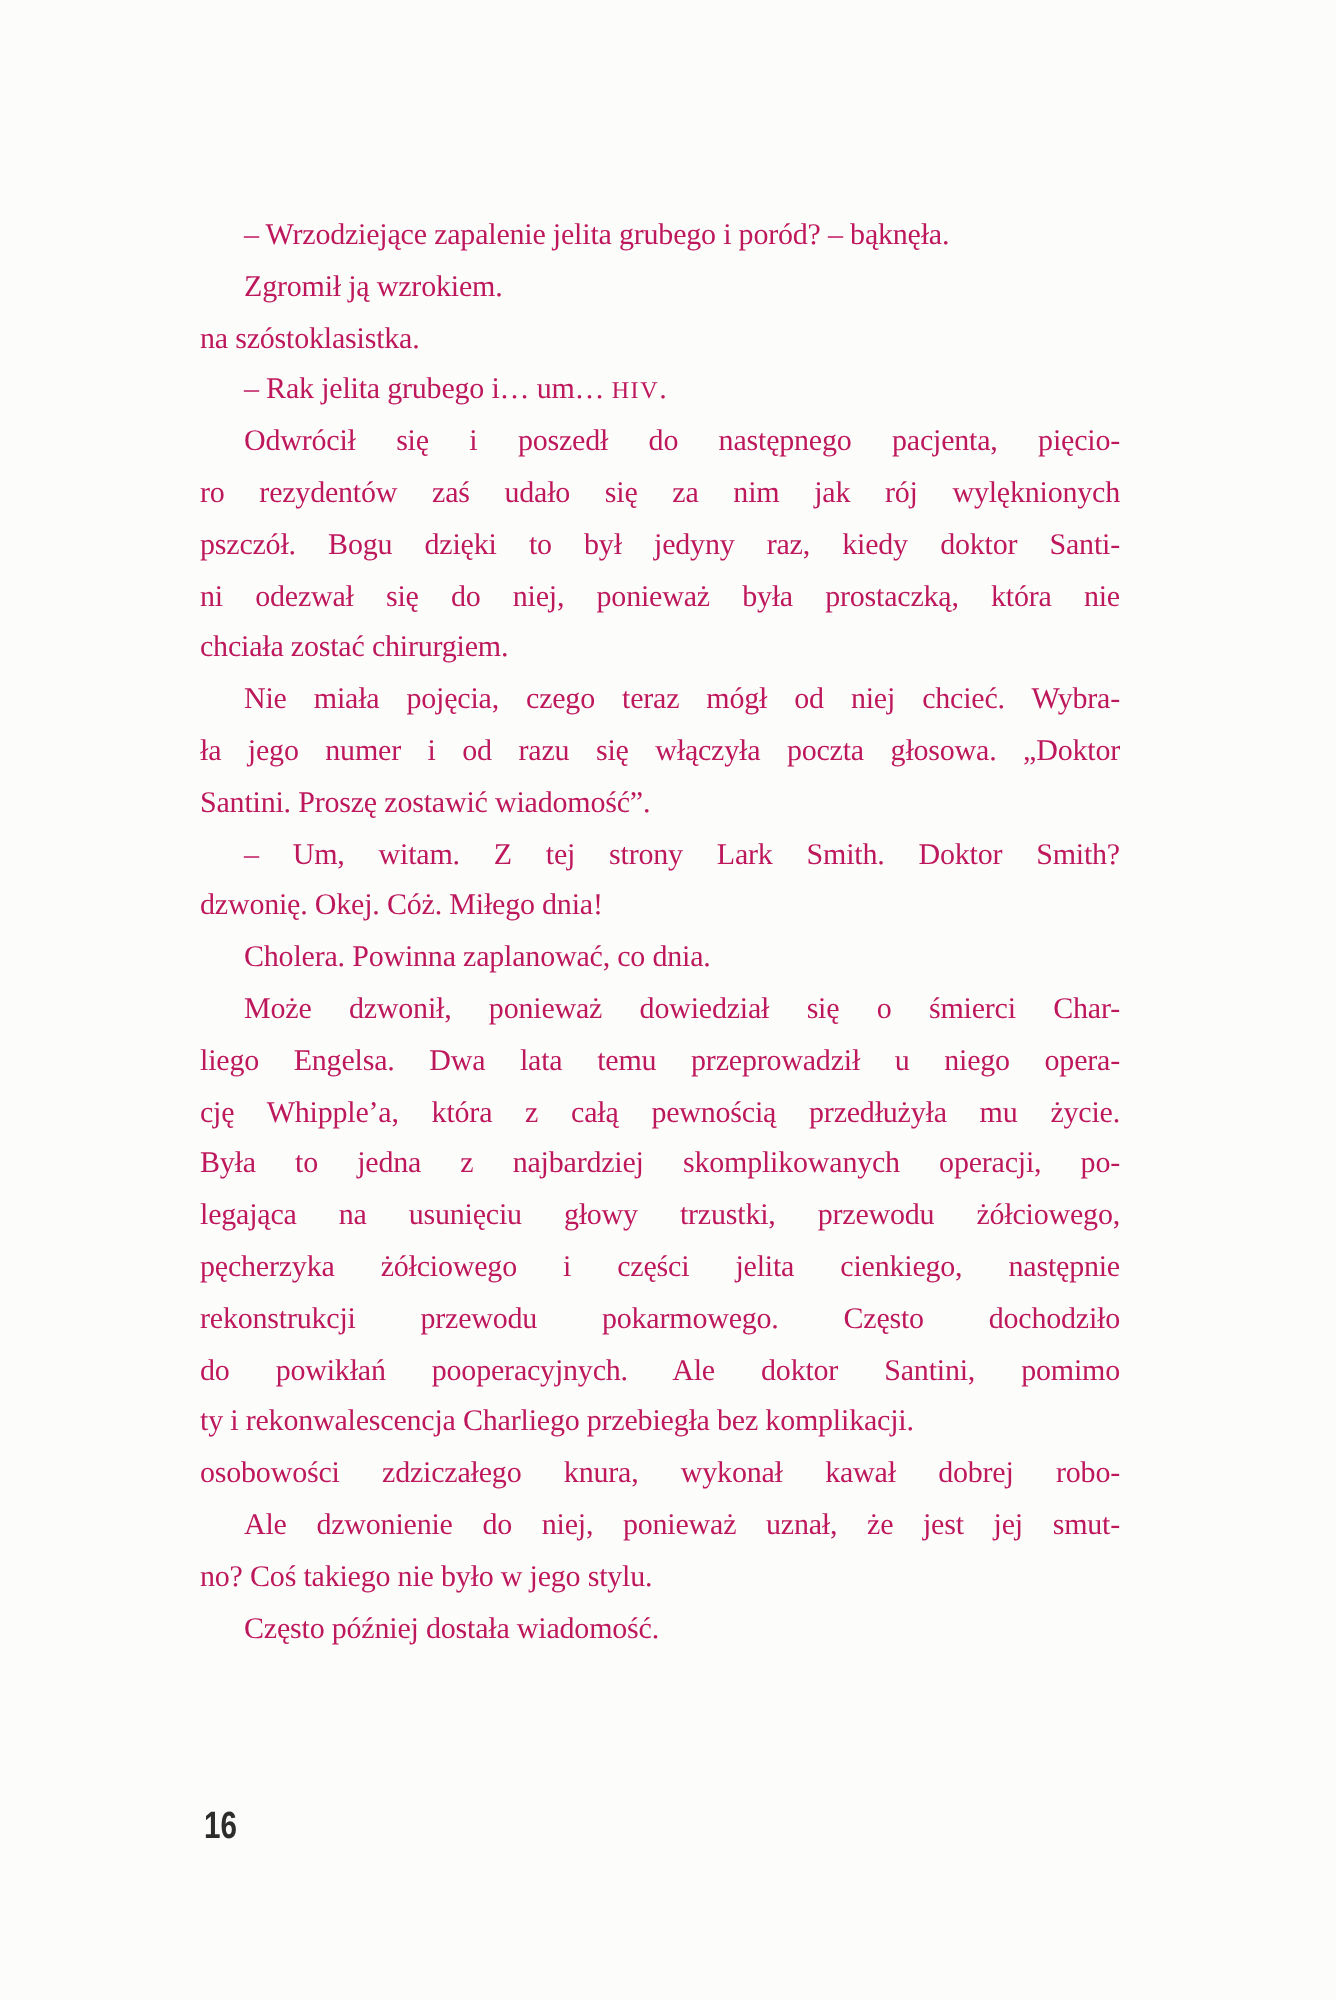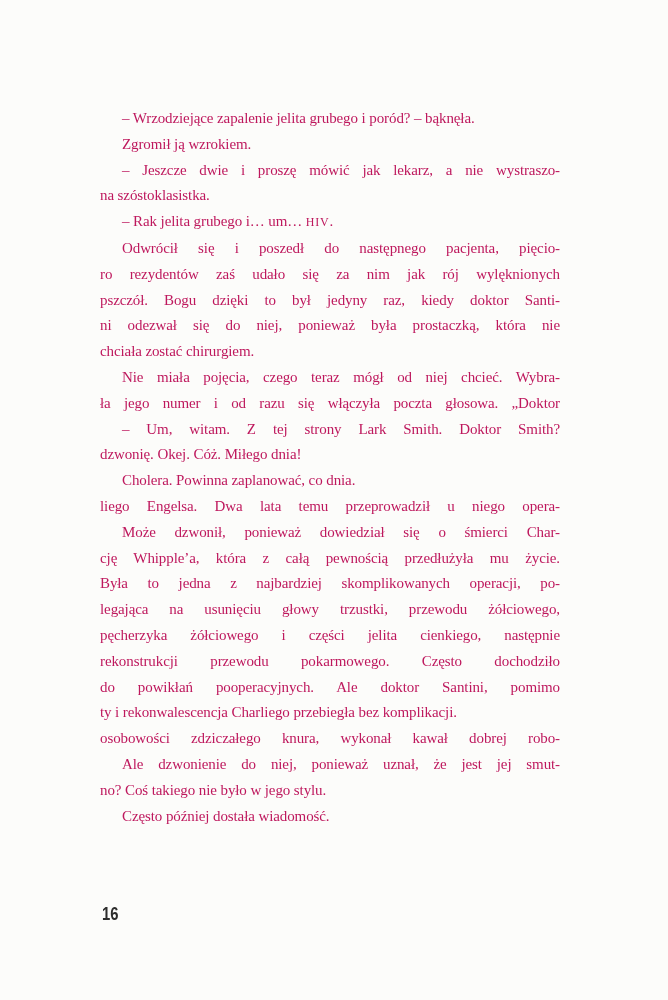--- a/index.html
+++ b/index.html
@@ -57,47 +57,47 @@
 
 <div class="book-page">
   <div class="text-block">
       <div class="paragraph">
         <div class="line indent">– Wrzodziejące zapalenie jelita grubego i poród? – bąknęła.</div>
       </div>
       <div class="paragraph">
         <div class="line indent">Zgromił ją wzrokiem.</div>
       </div>
       <div class="paragraph">
-        <div class="line indent full">– Jeszcze dwie i proszę mówić jak lekarz, a nie wystraszo-</div>
         <div class="line">na szóstoklasistka.</div>
       </div>
       <div class="paragraph">
         <div class="line indent">– Rak jelita grubego i… um… <span class="sc">HIV</span>.</div>
       </div>
       <div class="paragraph">
         <div class="line indent full">Odwrócił się i poszedł do następnego pacjenta, pięcio-</div>
         <div class="line full">ro rezydentów zaś udało się za nim jak rój wylęknionych</div>
         <div class="line full">pszczół. Bogu dzięki to był jedyny raz, kiedy doktor Santi-</div>
         <div class="line full">ni odezwał się do niej, ponieważ była prostaczką, która nie</div>
         <div class="line">chciała zostać chirurgiem.</div>
       </div>
       <div class="paragraph">
         <div class="line indent full">Nie miała pojęcia, czego teraz mógł od niej chcieć. Wybra-</div>
         <div class="line full">ła jego numer i od razu się włączyła poczta głosowa. „Doktor</div>
+        <div class="line">Santini. Proszę zostawić wiadomość”.</div>
       </div>
       <div class="paragraph">
         <div class="line indent full">– Um, witam. Z tej strony Lark Smith. Doktor Smith?</div>
         <div class="line">dzwonię. Okej. Cóż. Miłego dnia!</div>
       </div>
       <div class="paragraph">
         <div class="line indent">Cholera. Powinna zaplanować, co dnia.</div>
       </div>
       <div class="paragraph">
+        <div class="line indent full">Może dzwonił, ponieważ dowiedział się o śmierci Char-</div>
         <div class="line full">liego Engelsa. Dwa lata temu przeprowadził u niego opera-</div>
-        <div class="line indent full">Może dzwonił, ponieważ dowiedział się o śmierci Char-</div>
         <div class="line full">cję Whipple’a, która z całą pewnością przedłużyła mu życie.</div>
         <div class="line full">Była to jedna z najbardziej skomplikowanych operacji, po-</div>
         <div class="line full">legająca na usunięciu głowy trzustki, przewodu żółciowego,</div>
         <div class="line full">pęcherzyka żółciowego i części jelita cienkiego, następnie</div>
         <div class="line full">rekonstrukcji przewodu pokarmowego. Często dochodziło</div>
         <div class="line full">do powikłań pooperacyjnych. Ale doktor Santini, pomimo</div>
         <div class="line">ty i rekonwalescencja Charliego przebiegła bez komplikacji.</div>
         <div class="line full">osobowości zdziczałego knura, wykonał kawał dobrej robo-</div>
       </div>
       <div class="paragraph">

